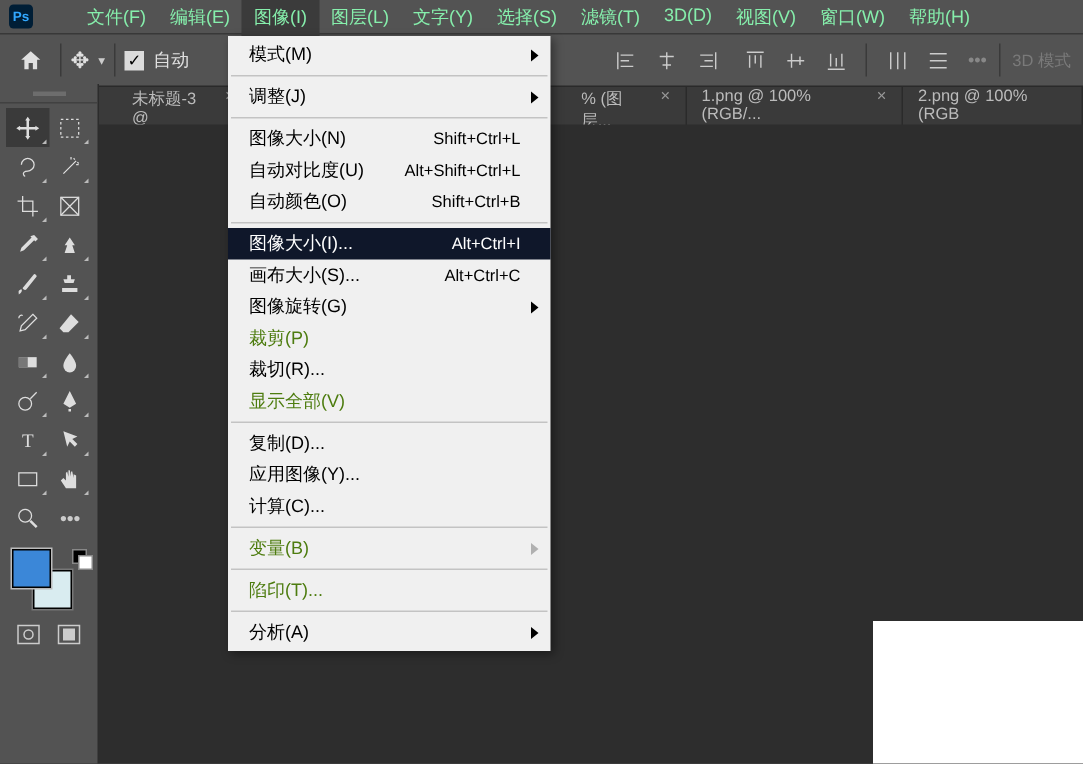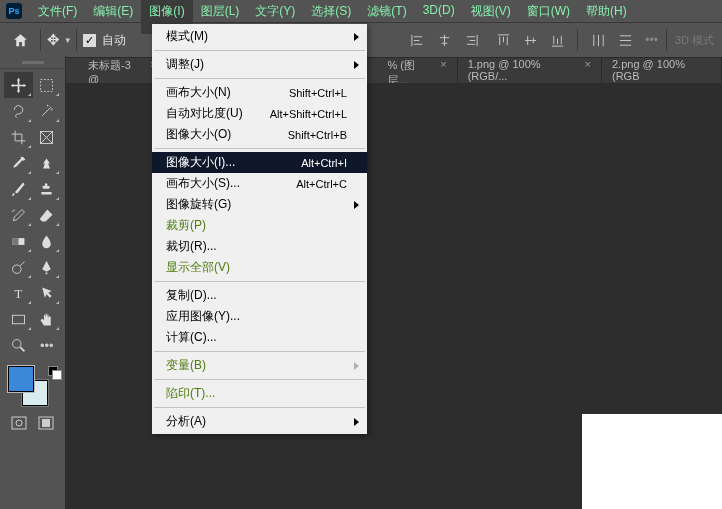--- a/index.html
+++ b/index.html
@@ -1,17 +1,17 @@
 <!DOCTYPE html>
 <html><head>
 <meta charset="utf-8">
 <style>
 html,body{margin:0;padding:0;width:722px;height:509px;background:#535353;font-family:"Microsoft YaHei",Arial,sans-serif;font-size:12px;color:#e0e0e0;overflow:hidden}
 .menubar{height:22px;background:#535353;display:flex;align-items:center;padding-left:6px}
-.ps-logo{width:16px;height:16px;background:#001e36;border-radius:3px;display:flex;align-items:center;justify-content:center;color:#31a8ff;font-size:9px;font-weight:bold;margin-right:8px}
+.ps-logo{width:16px;height:16px;background:#001e36;border-radius:3px;display:flex;align-items:center;justify-content:center;color:#31a8ff;font-size:9px;font-weight:bold;margin-right:28px}
 .menubar .mi{padding:14px 8px;color:#86efac;cursor:default}
 .menubar .mi.active{background:#3b3b3b}
 .optbar{height:34px;background:#535353;border-top:1px solid #383838;border-bottom:1px solid #2a2a2a;display:flex;align-items:center;padding-left:6px;gap:6px}
 .home{width:28px;height:24px;display:flex;align-items:center;justify-content:center}
 .sep{width:1px;height:22px;background:#3a3a3a}
 .move-icon{font-size:15px}
 .chk{width:13px;height:13px;background:#dcdcdc;display:inline-flex;align-items:center;justify-content:center;color:#000;font-size:11px}
 .optright{margin-left:auto;display:flex;gap:8px;padding-right:8px;align-items:center}
 .align-set{display:flex;gap:3px}
 .align-btn{width:22px;height:20px;border:1px solid transparent;display:flex;align-items:center;justify-content:center}
@@ -323,29 +323,29 @@
       <span class="lbl">模式(M)</span>
       <span class="arr"></span>
     </div>
     <div class="dd-sep"></div>
     <div class="dd-item">
       <span class="lbl">调整(J)</span>
       <span class="arr"></span>
     </div>
     <div class="dd-sep"></div>
     <div class="dd-item">
-      <span class="lbl">画布大小(N)</span>
+      <span class="lbl">图像大小(N)</span>
       <span class="sc">Shift+Ctrl+L</span>
     </div>
     <div class="dd-item">
       <span class="lbl">自动对比度(U)</span>
       <span class="sc">Alt+Shift+Ctrl+L</span>
     </div>
     <div class="dd-item">
-      <span class="lbl">图像大小(O)</span>
+      <span class="lbl">自动颜色(O)</span>
       <span class="sc">Shift+Ctrl+B</span>
     </div>
     <div class="dd-sep"></div>
     <div class="dd-item hl">
       <span class="lbl">图像大小(I)...</span>
       <span class="sc">Alt+Ctrl+I</span>
     </div>
     <div class="dd-item">
       <span class="lbl">画布大小(S)...</span>
       <span class="sc">Alt+Ctrl+C</span>

